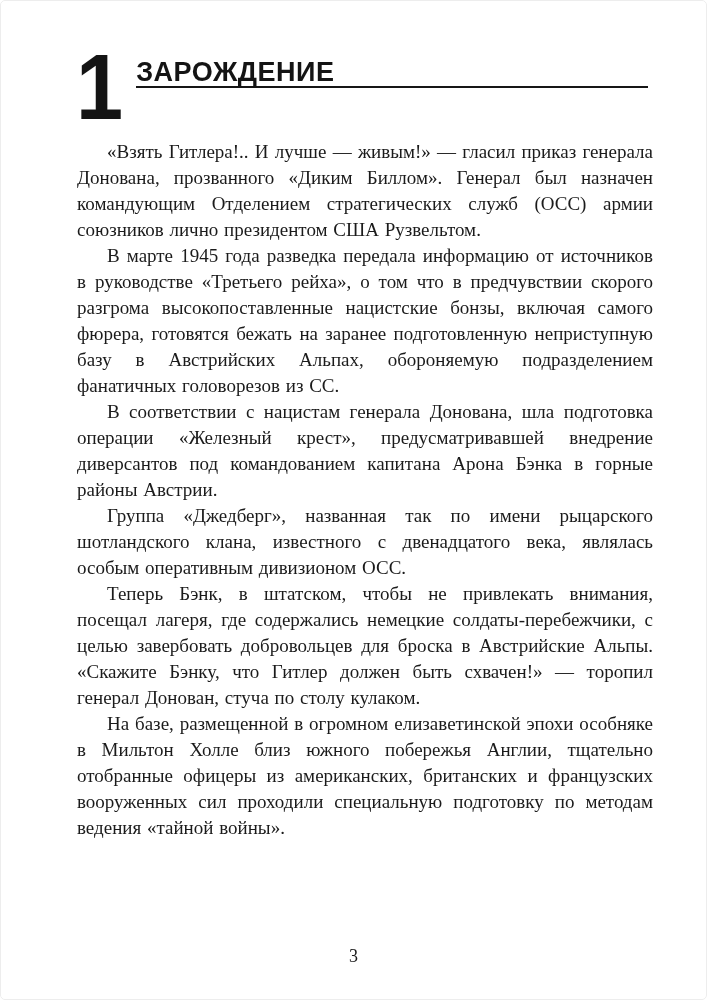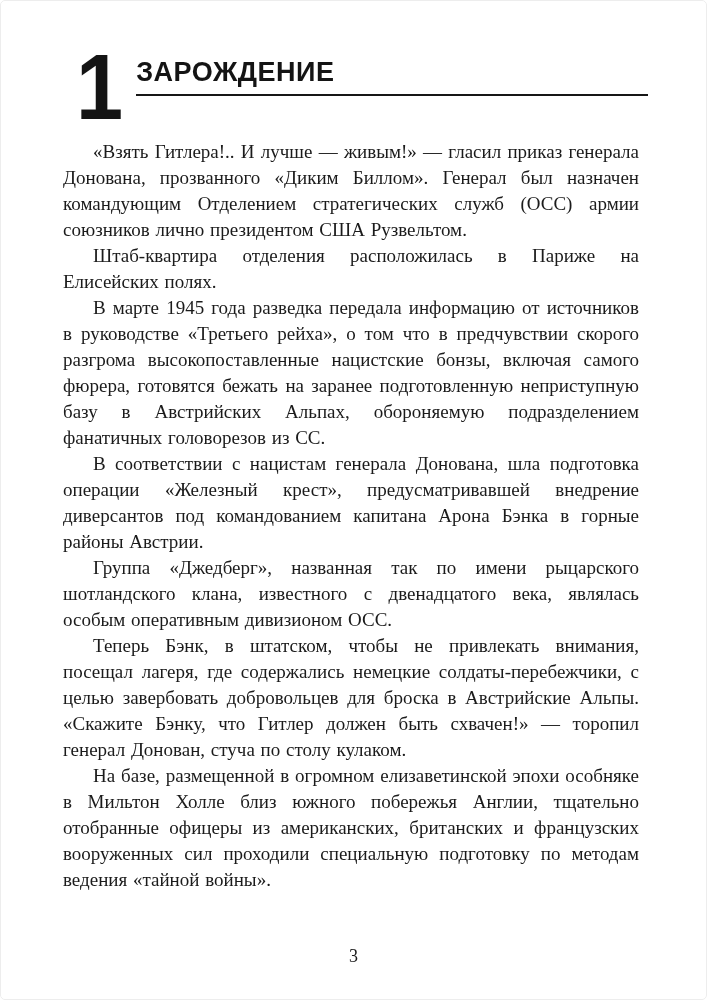--- a/index.html
+++ b/index.html
@@ -41,34 +41,33 @@
     color: #141414;
     transform: scaleX(0.92);
     transform-origin: left top;
     flex: 0 0 auto;
   }
   .chapter-title-block {
     flex: 1 1 auto;
     margin-left: 12px;
     margin-top: 8px;
     border-bottom: 2px solid #161616;
-    padding-bottom: 8px;
   }
   .chapter-title {
     font-family: "Liberation Sans", sans-serif;
     font-weight: 700;
     font-size: 27px;
     line-height: 27px;
     letter-spacing: 0.5px;
     color: #141414;
   }
   .body-text {
     position: absolute;
     top: 138px;
-    left: 62px;
+    left: 76px;
     width: 576px;
   }
   .body-text p {
     margin: 0;
     text-align: justify;
     text-indent: 30px;
     font-size: 19px;
     line-height: 26px;
     word-spacing: 1px;
   }
@@ -89,21 +88,20 @@
 
   <div class="chapter-header">
     <div class="chapter-number">1</div>
     <div class="chapter-title-block">
       <div class="chapter-title">ЗАРОЖДЕНИЕ</div>
     </div>
   </div>
 
   <div class="body-text">
     <p>«Взять Гитлера!.. И лучше — живым!» — гласил приказ генерала Донована, прозванного «Диким Биллом». Генерал был назначен командующим Отделением стратегических служб (ОСС) армии союзников лично президентом США Рузвельтом.</p>
-    <p>Штаб-квартира отделения расположилась в Париже на Елисейских полях.</p>
     <p>В марте 1945 года разведка передала информацию от источников в руководстве «Третьего рейха», о том что в предчувствии скорого разгрома высокопоставленные нацистские бонзы, включая самого фюрера, готовятся бежать на заранее подготовленную неприступную базу в Австрийских Альпах, обороняемую подразделением фанатичных головорезов из СС.</p>
     <p>В соответствии с нацистам генерала Донована, шла подготовка операции «Железный крест», предусматривавшей внедрение диверсантов под командованием капитана Арона Бэнка в горные районы Австрии.</p>
     <p>Группа «Джедберг», названная так по имени рыцарского шотландского клана, известного с двенадцатого века, являлась особым оперативным дивизионом ОСС.</p>
     <p>Теперь Бэнк, в штатском, чтобы не привлекать внимания, посещал лагеря, где содержались немецкие солдаты-перебежчики, с целью завербовать добровольцев для броска в Австрийские Альпы. «Скажите Бэнку, что Гитлер должен быть схвачен!» — торопил генерал Донован, стуча по столу кулаком.</p>
     <p>На базе, размещенной в огромном елизаветинской эпохи особняке в Мильтон Холле близ южного побережья Англии, тщательно отобранные офицеры из американских, британских и французских вооруженных сил проходили специальную подготовку по методам ведения «тайной войны».</p>
   </div>
 
   <div class="page-number">3</div>
 
 </div>

